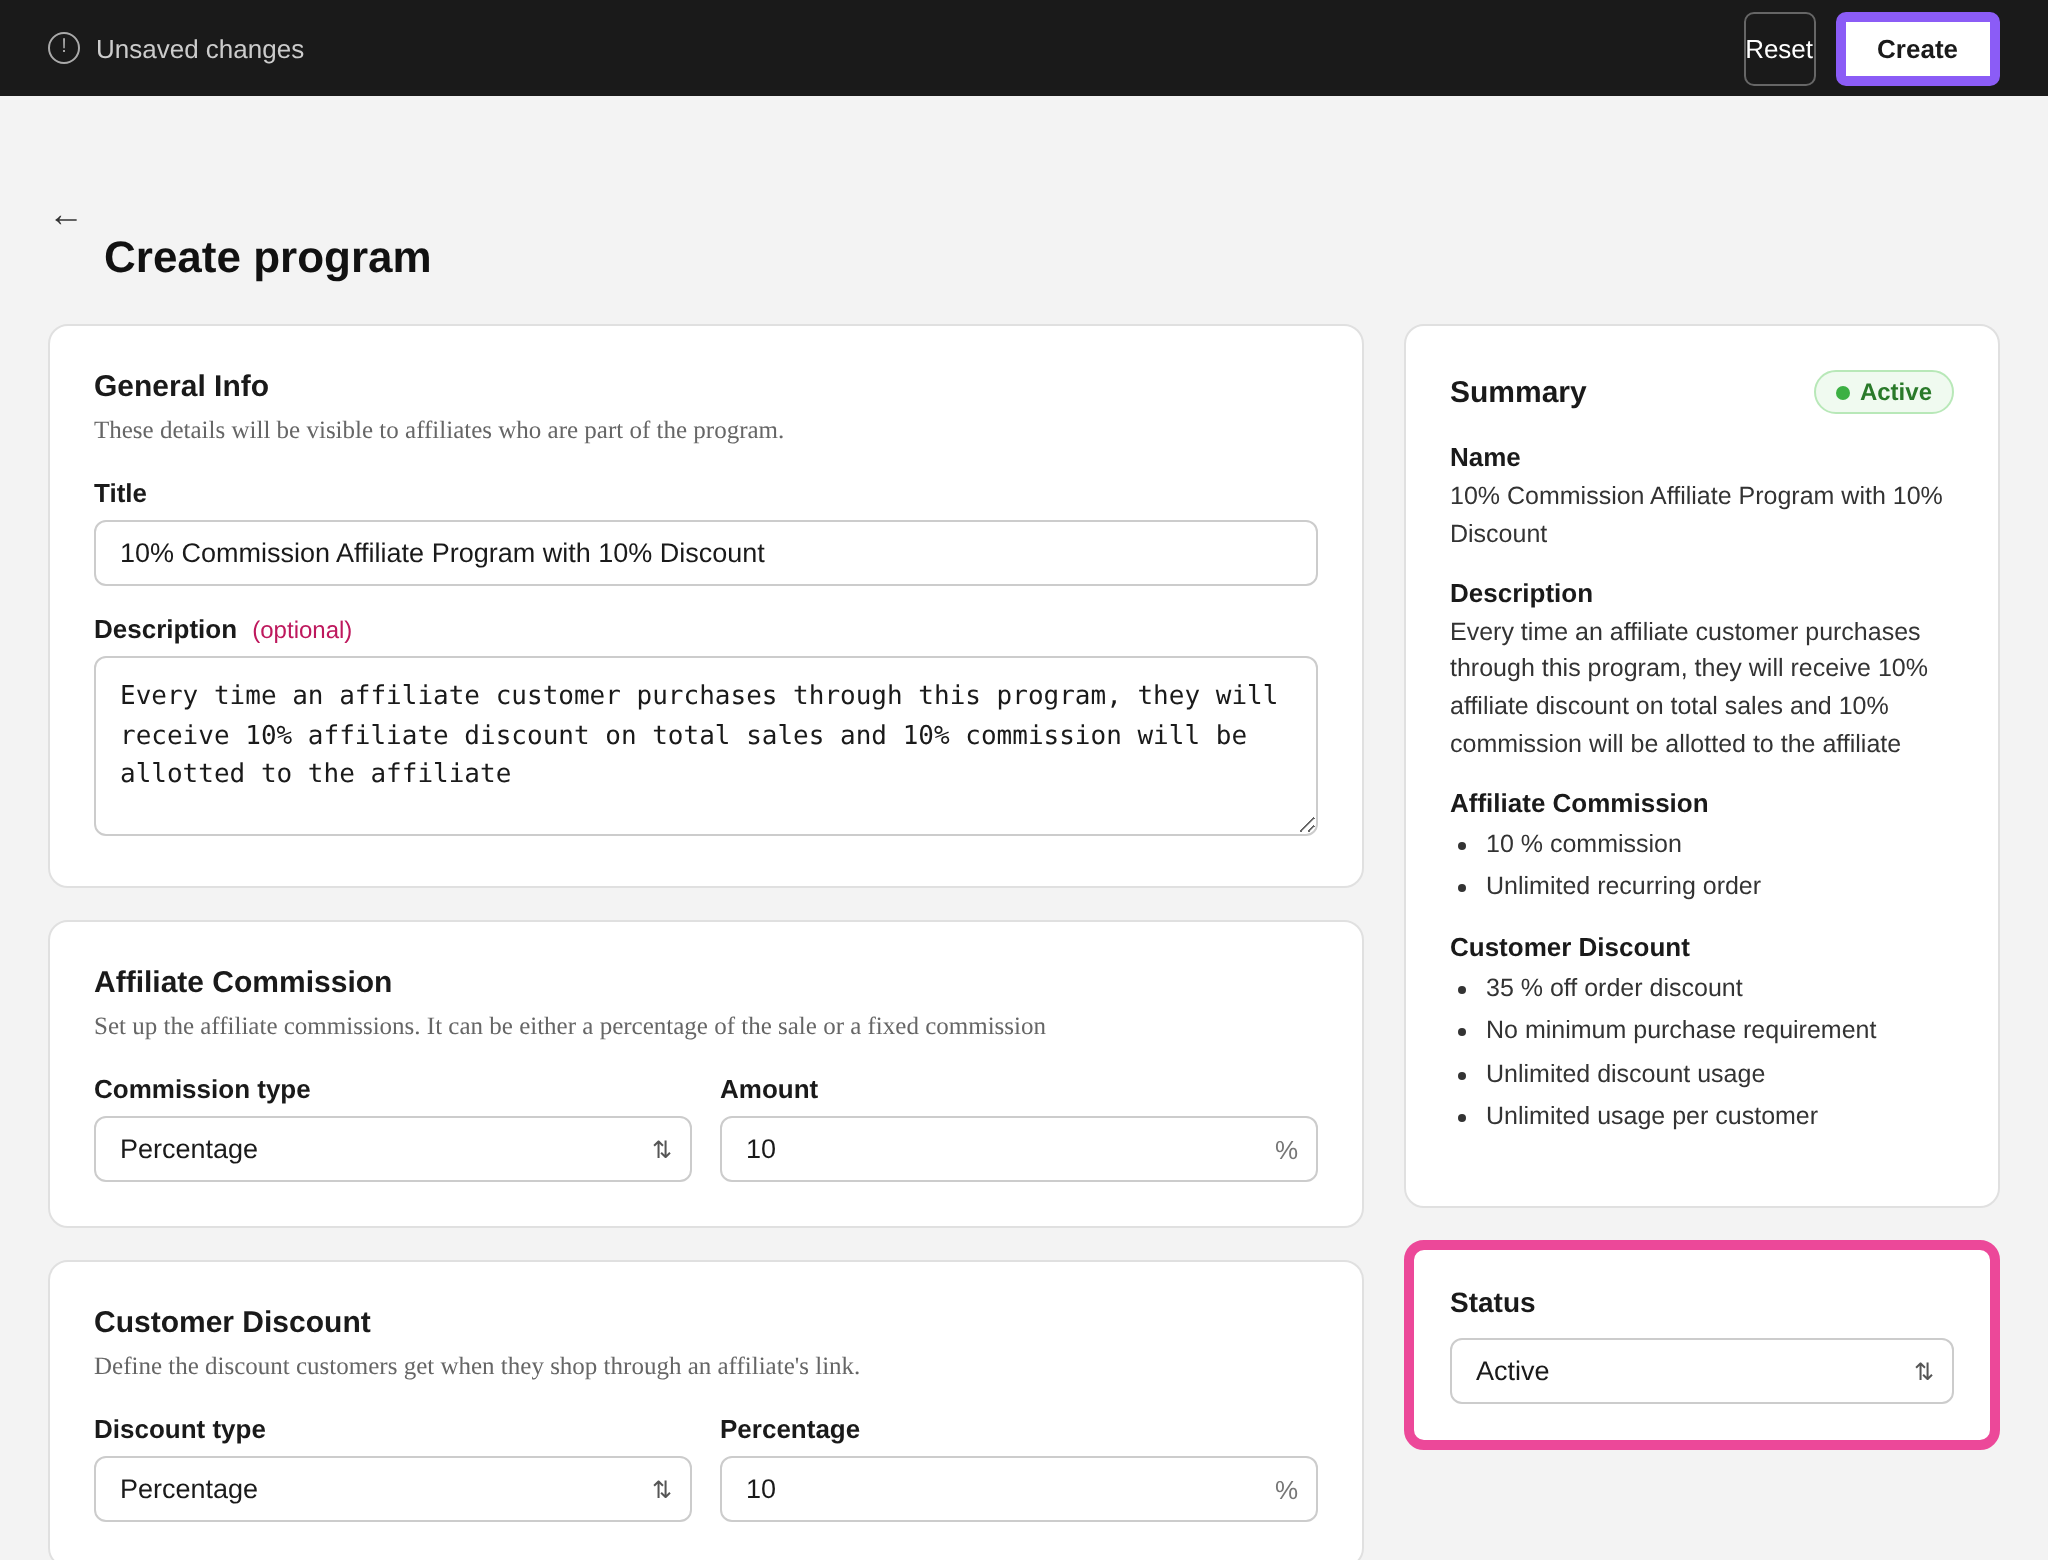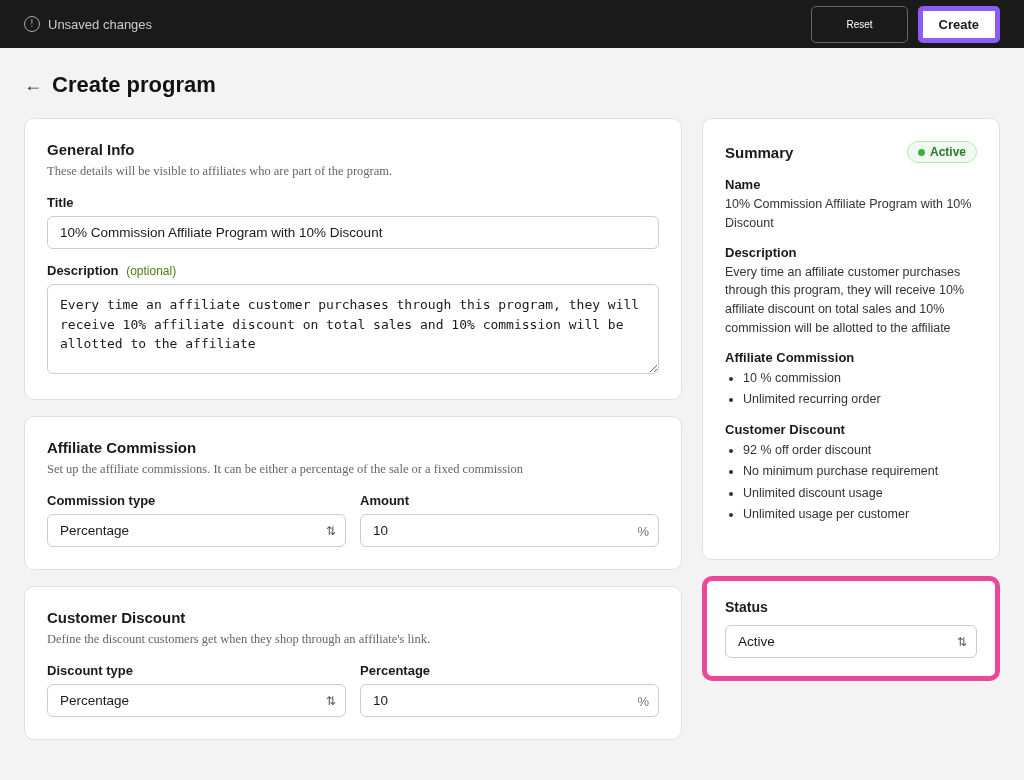--- a/index.html
+++ b/index.html
@@ -28,24 +28,24 @@
       color: #ccc;
     }
     .topbar-right {
       display: flex;
       gap: 10px;
     }
     .btn-reset {
       background: transparent;
       border: 1px solid #666;
       color: #fff;
-      padding: 6px 34px;
+      padding: 6px 0;
       border-radius: 5px;
       cursor: pointer;
-      font-size: 10px;
+      font-size: 13px;
     }
     .btn-create {
       background: #fff;
       border: 5px solid #8b5cf6;
       color: #1a1a1a;
       padding: 6px 16px;
       border-radius: 5px;
       cursor: pointer;
       font-size: 13px;
       font-weight: 600;
@@ -63,20 +63,21 @@
     }
     .back-arrow {
       cursor: pointer;
       font-size: 18px;
       color: #333;
     }
     .page-title {
       font-size: 22px;
       font-weight: 700;
       color: #111;
+      margin-top: 44px;
     }
 
     
     .main-layout {
       display: flex;
       gap: 20px;
       align-items: flex-start;
     }
 
     .left-column {
@@ -115,21 +116,21 @@
 
     
     .form-label {
       font-size: 13px;
       font-weight: 600;
       margin-bottom: 6px;
       display: block;
     }
     .form-label-optional {
       font-weight: 400;
-      color: #4d7c0f;
+      color: #be185d;
       font-size: 12px;
       margin-left: 4px;
     }
 
     .form-input {
       width: 100%;
       border: 1px solid #ccc;
       border-radius: 6px;
       padding: 8px 12px;
       font-size: 13.5px;
@@ -398,21 +399,21 @@
           <div class="summary-section-title">Affiliate Commission</div>
           <ul class="summary-list">
           <li>10 % commission</li>
               <li>Unlimited recurring order</li>
             </ul>
         </div>
 
         <div class="summary-section">
           <div class="summary-section-title">Customer Discount</div>
           <ul class="summary-list">
-          <li>92 % off order discount</li>
+          <li>35 % off order discount</li>
               <li>No minimum purchase requirement</li>
               <li>Unlimited discount usage</li>
               <li>Unlimited usage per customer</li>
             </ul>
         </div>
       </div>
 
       <div class="status-card">
         <div class="status-card-title">Status</div>
         <div class="select-wrapper">

